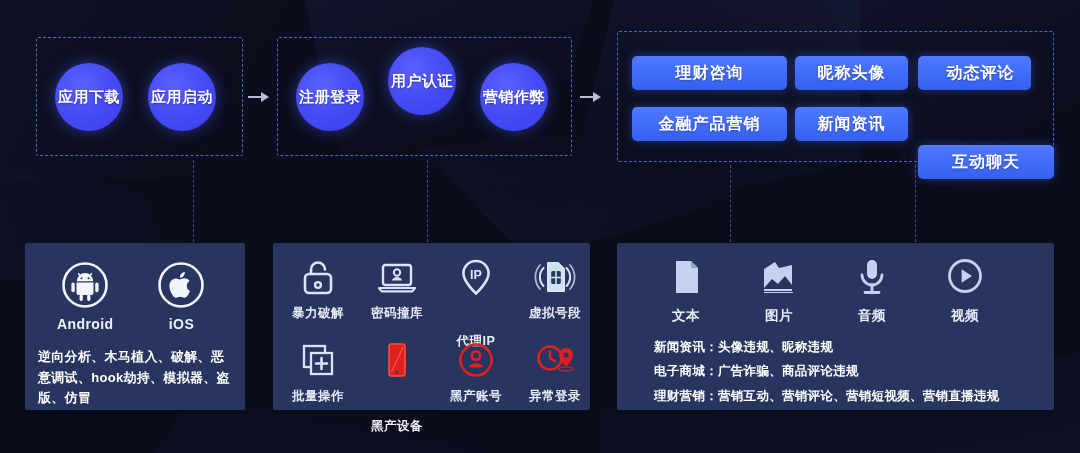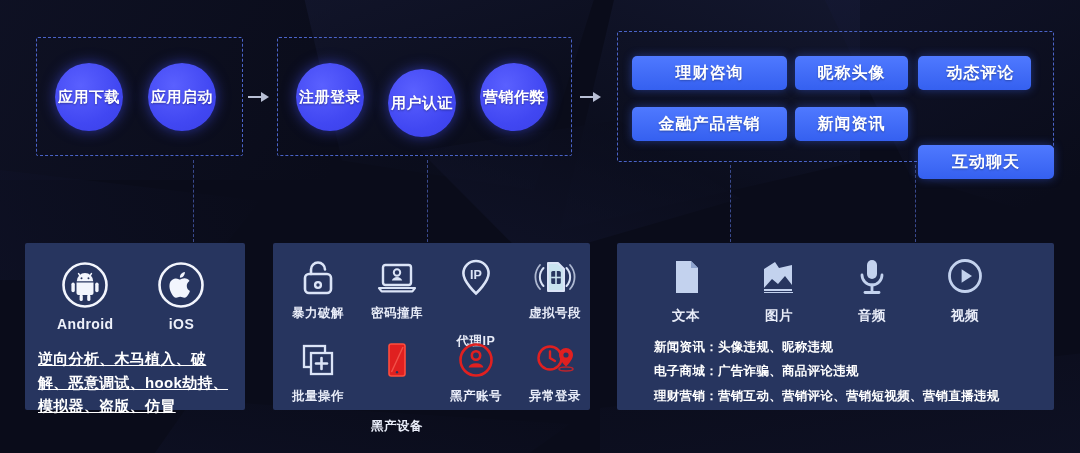--- a/index.html
+++ b/index.html
@@ -78,22 +78,22 @@
   #panel-right  { left:617px; top:243px; width:437px; height:167px; }
 
   .ic-row { position:absolute; display:flex; }
   .ic { display:flex; flex-direction:column; align-items:center; }
   .ic-label { margin-top:6px; color:#e8ecf8; font-size:12.5px; font-weight:bold;
               letter-spacing:.5px; white-space:nowrap; }
   .ic-label.big { font-size:13.5px; margin-top:8px; }
 
   .os-label { color:#eef1fa; font-size:14px; font-weight:bold; margin-top:7px; letter-spacing:.4px; }
 
-  .desc { position:absolute; color:#ffffff; font-size:15px; font-weight:bold;
-          line-height:1.58; letter-spacing:.3px;text-decoration:underline; }
+  .desc { position:absolute; color:#ffffff; font-size:13px; font-weight:bold;
+          line-height:1.58; letter-spacing:.3px; }
   .desc-r { position:absolute; color:#ffffff; font-size:12.5px; font-weight:bold;
             line-height:1.95; letter-spacing:.3px; }
 
   svg { display:block; }
 </style>
 </head>
 <body>
 
 <div id="backdrop">
   <div class="facet f1"></div>
@@ -118,21 +118,21 @@
     <span>启动</span>
   </div>
 
   <div class="arrow" style="left:248px;top:90px;"></div>
 
   <div class="dashbox" id="dashbox-2"></div>
   <div class="circle" style="left:296px;top:63px;">
     <span>注册</span>
     <span>登录</span>
   </div>
-  <div class="circle" style="left:388px;top:69px;">
+  <div class="circle" style="left:388px;top:47px;">
     <span>用户</span>
     <span>认证</span>
   </div>
   <div class="circle" style="left:480px;top:63px;">
     <span>营销</span>
     <span>作弊</span>
   </div>
 
   <div class="arrow" style="left:580px;top:90px;"></div>
 

